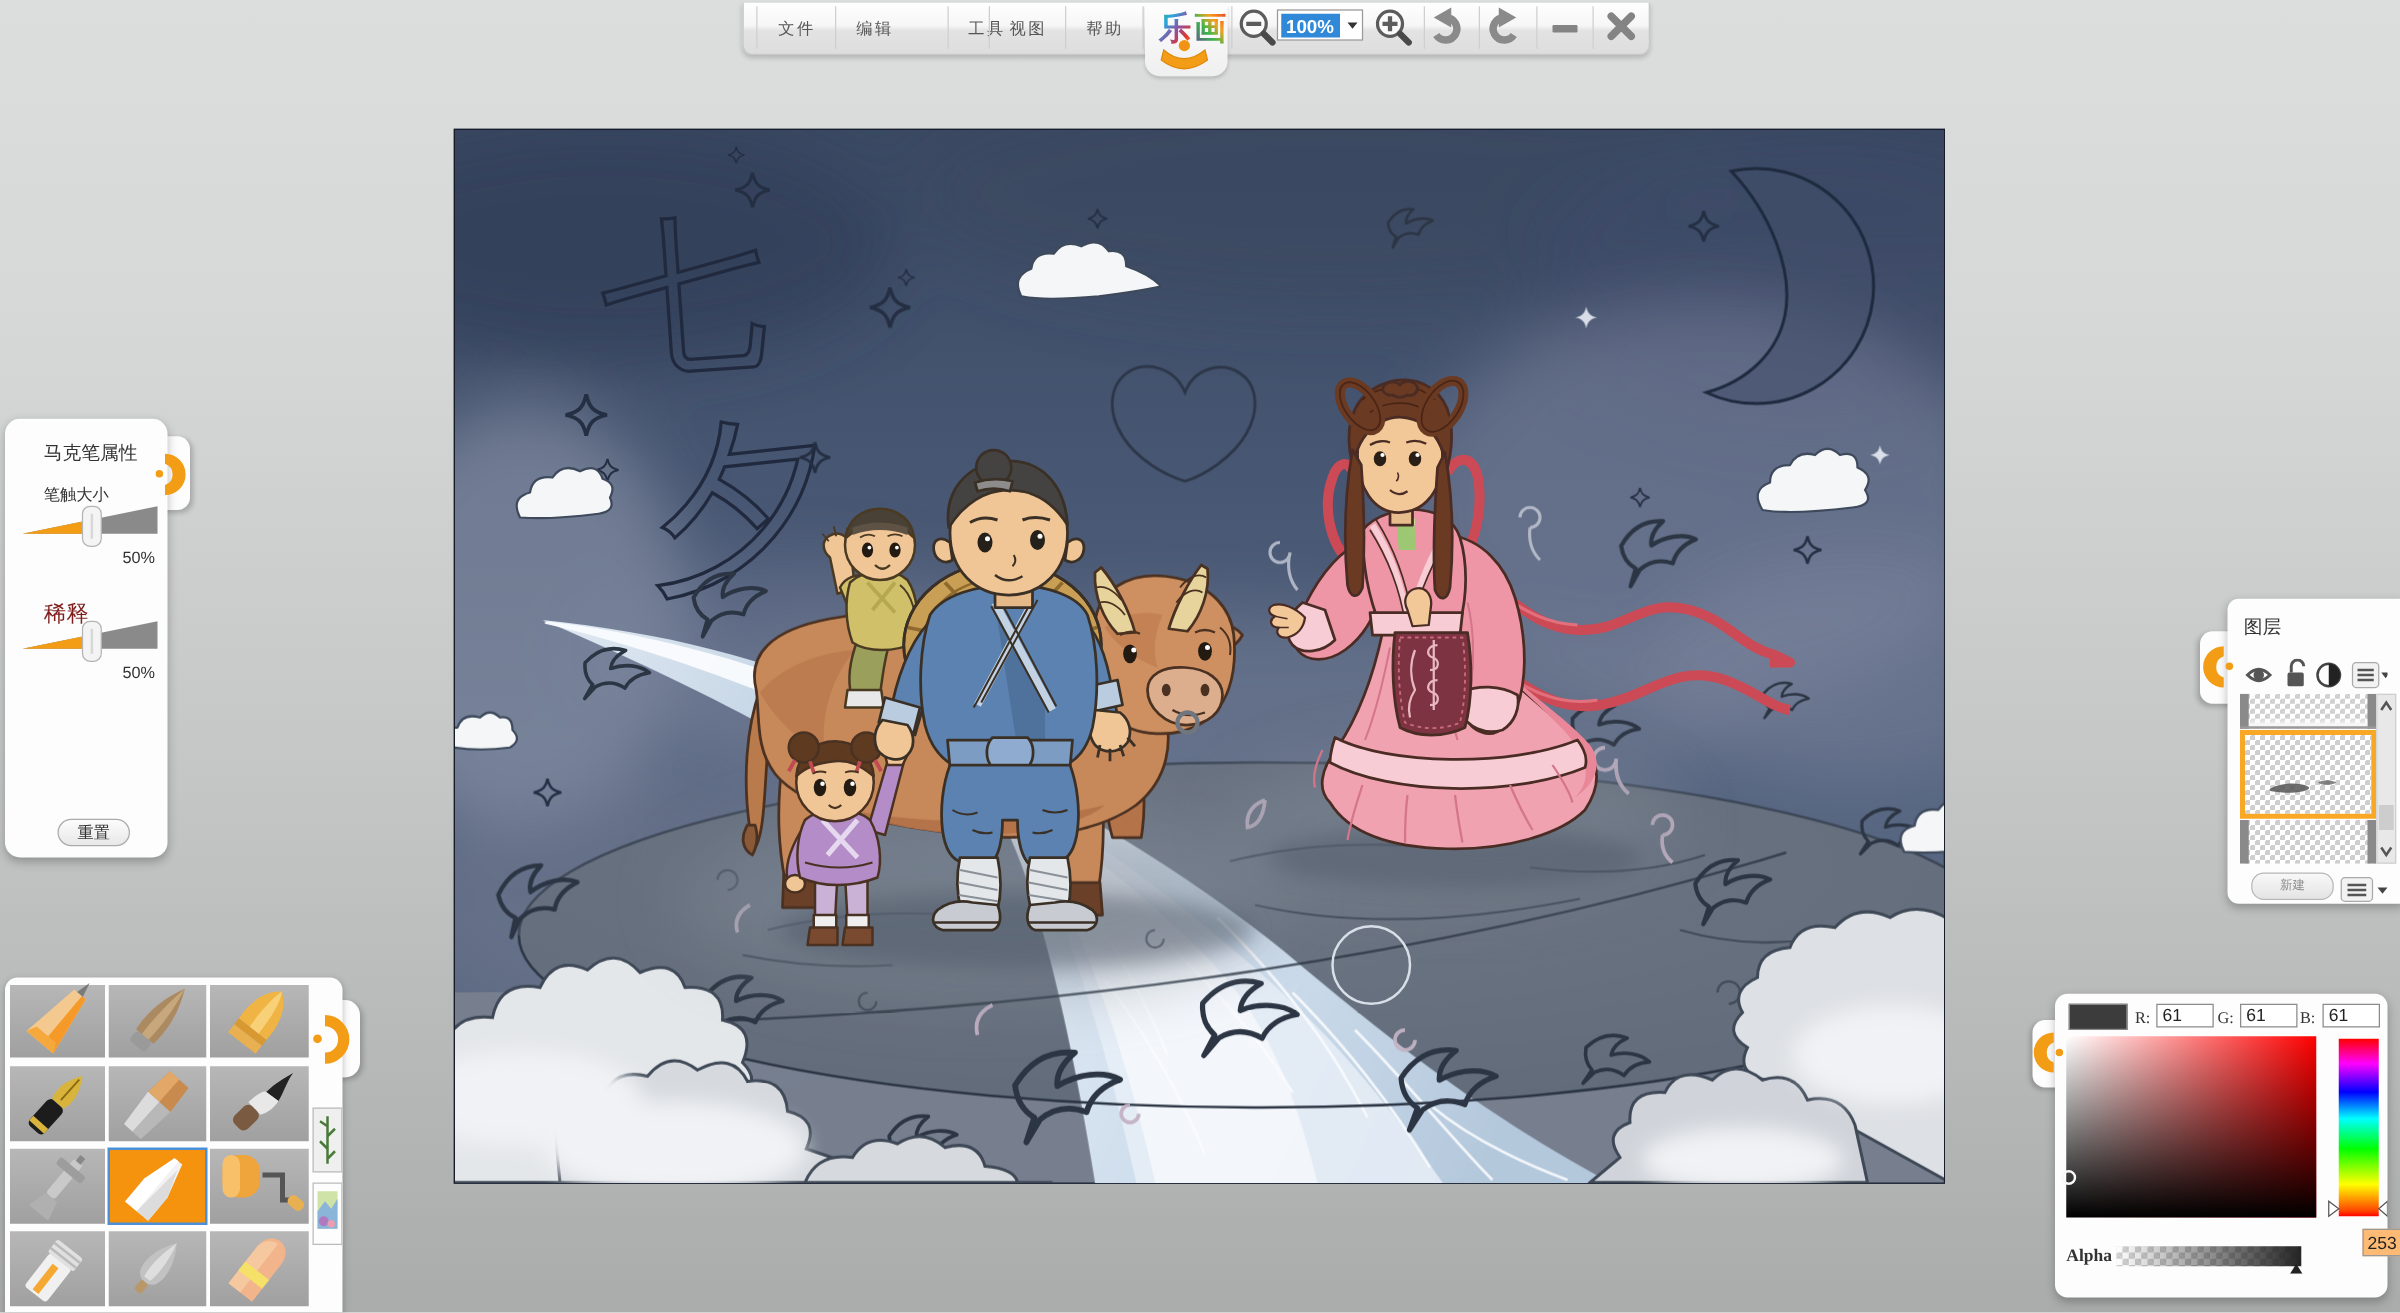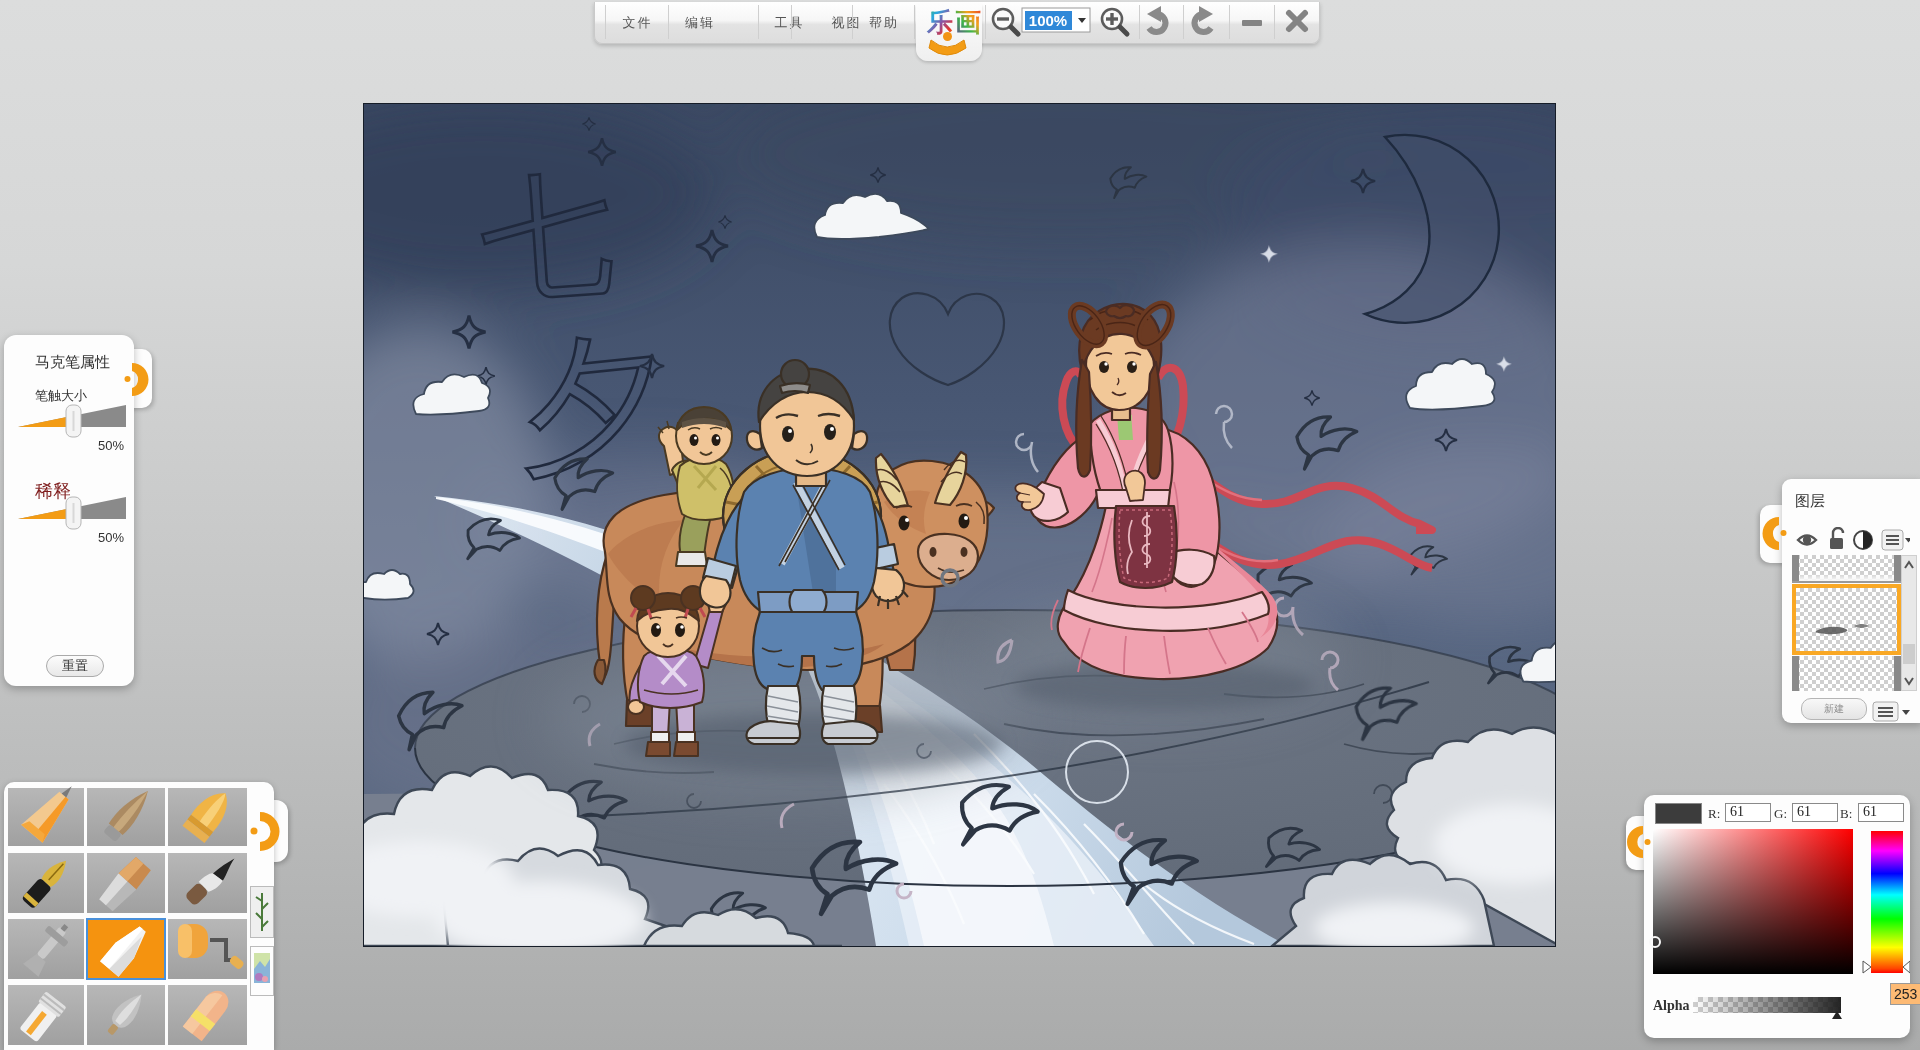--- a/index.html
+++ b/index.html
@@ -15,21 +15,21 @@
 #markertab{position:absolute;left:122px;top:349px;width:30px;height:59px;background:#fdfdfd;border-radius:0 10px 10px 0;box-shadow:2px 2px 4px rgba(0,0,0,0.2);}
 
 #palette{position:absolute;left:4px;top:782px;width:270px;height:268px;background:#fdfdfd;border-radius:10px 10px 0 0;box-shadow:0 2px 6px rgba(0,0,0,0.25);}
 #palettetab{position:absolute;left:246px;top:800px;width:42px;height:62px;background:#fdfdfd;border-radius:0 12px 12px 0;box-shadow:2px 2px 4px rgba(0,0,0,0.2);}
 
 #layers{left:1782px;top:479px;width:140px;height:244px;border-radius:9px 0 0 9px;}
 #layerstab{position:absolute;left:1760px;top:505px;width:28px;height:58px;background:#fdfdfd;border-radius:10px 0 0 10px;box-shadow:-2px 2px 4px rgba(0,0,0,0.2);}
 
 #picker{left:1644px;top:795px;width:266px;height:243px;border-radius:10px;}
 #pickertab{position:absolute;left:1626px;top:816px;width:26px;height:54px;background:#fdfdfd;border-radius:10px 0 0 10px;box-shadow:-2px 2px 4px rgba(0,0,0,0.2);}
-.inbox{position:absolute;background:#fff;border:1px solid #8a8a8a;font-size:14px;color:#222;padding-left:4px;font-family:Liberation Serif, serif;}
+.inbox{position:absolute;background:#fff;border:1px solid #8a8a8a;font-size:14px;color:#222;padding-left:4px;}
 .lbl{position:absolute;font-size:13px;color:#333;}
 .checker{background-image:linear-gradient(45deg,#cfcfcf 25%,transparent 25%,transparent 75%,#cfcfcf 75%),linear-gradient(45deg,#cfcfcf 25%,transparent 25%,transparent 75%,#cfcfcf 75%);background-size:8px 8px;background-position:0 0,4px 4px;background-color:#fff;}
 </style>
 </head>
 <body>
 
 <div id="cv">
 <svg width="1191" height="842" viewBox="0 0 1191 842">
 <defs>
   <linearGradient id="sky" x1="0" y1="0" x2="0" y2="1">
@@ -457,21 +457,21 @@
 </g>
 
 <circle cx="733" cy="668" r="31" fill="none" stroke="#d8dfe8" stroke-width="2"></circle>
 </svg>
 </div>
 
 <div id="toolbar">
   <div class="mcell" style="left:10px;width:63px;">文件</div>
   <div class="mcell" style="left:73px;width:62px;font-family:Liberation Serif, serif;">编辑</div>
   <div class="mcell" style="left:151px;width:61px;margin-left:12px;">工具</div>
-  <div class="mcell" style="left:196px;width:61px;padding-left:24px;">视图</div>
+  <div class="mcell" style="left:196px;width:61px;">视图</div>
   <div class="mcell" style="left:257px;width:62px;">帮助</div>
   <div class="mcell" style="left:319px;width:71px;"></div>
   <div class="mcell" style="left:390px;width:154px;"></div>
   <div class="mcell" style="left:544px;width:44px;"></div>
   <div class="mcell" style="left:588px;width:46px;"></div>
   <div class="mcell" style="left:634px;width:45px;"></div>
   <div class="mcell" style="left:679px;width:44px;"></div>
   <svg width="722" height="40" viewBox="0 0 722 40" style="position:absolute;left:0;top:0;">
 
     <g stroke="#5c5c5c" stroke-width="2.6" fill="none">

